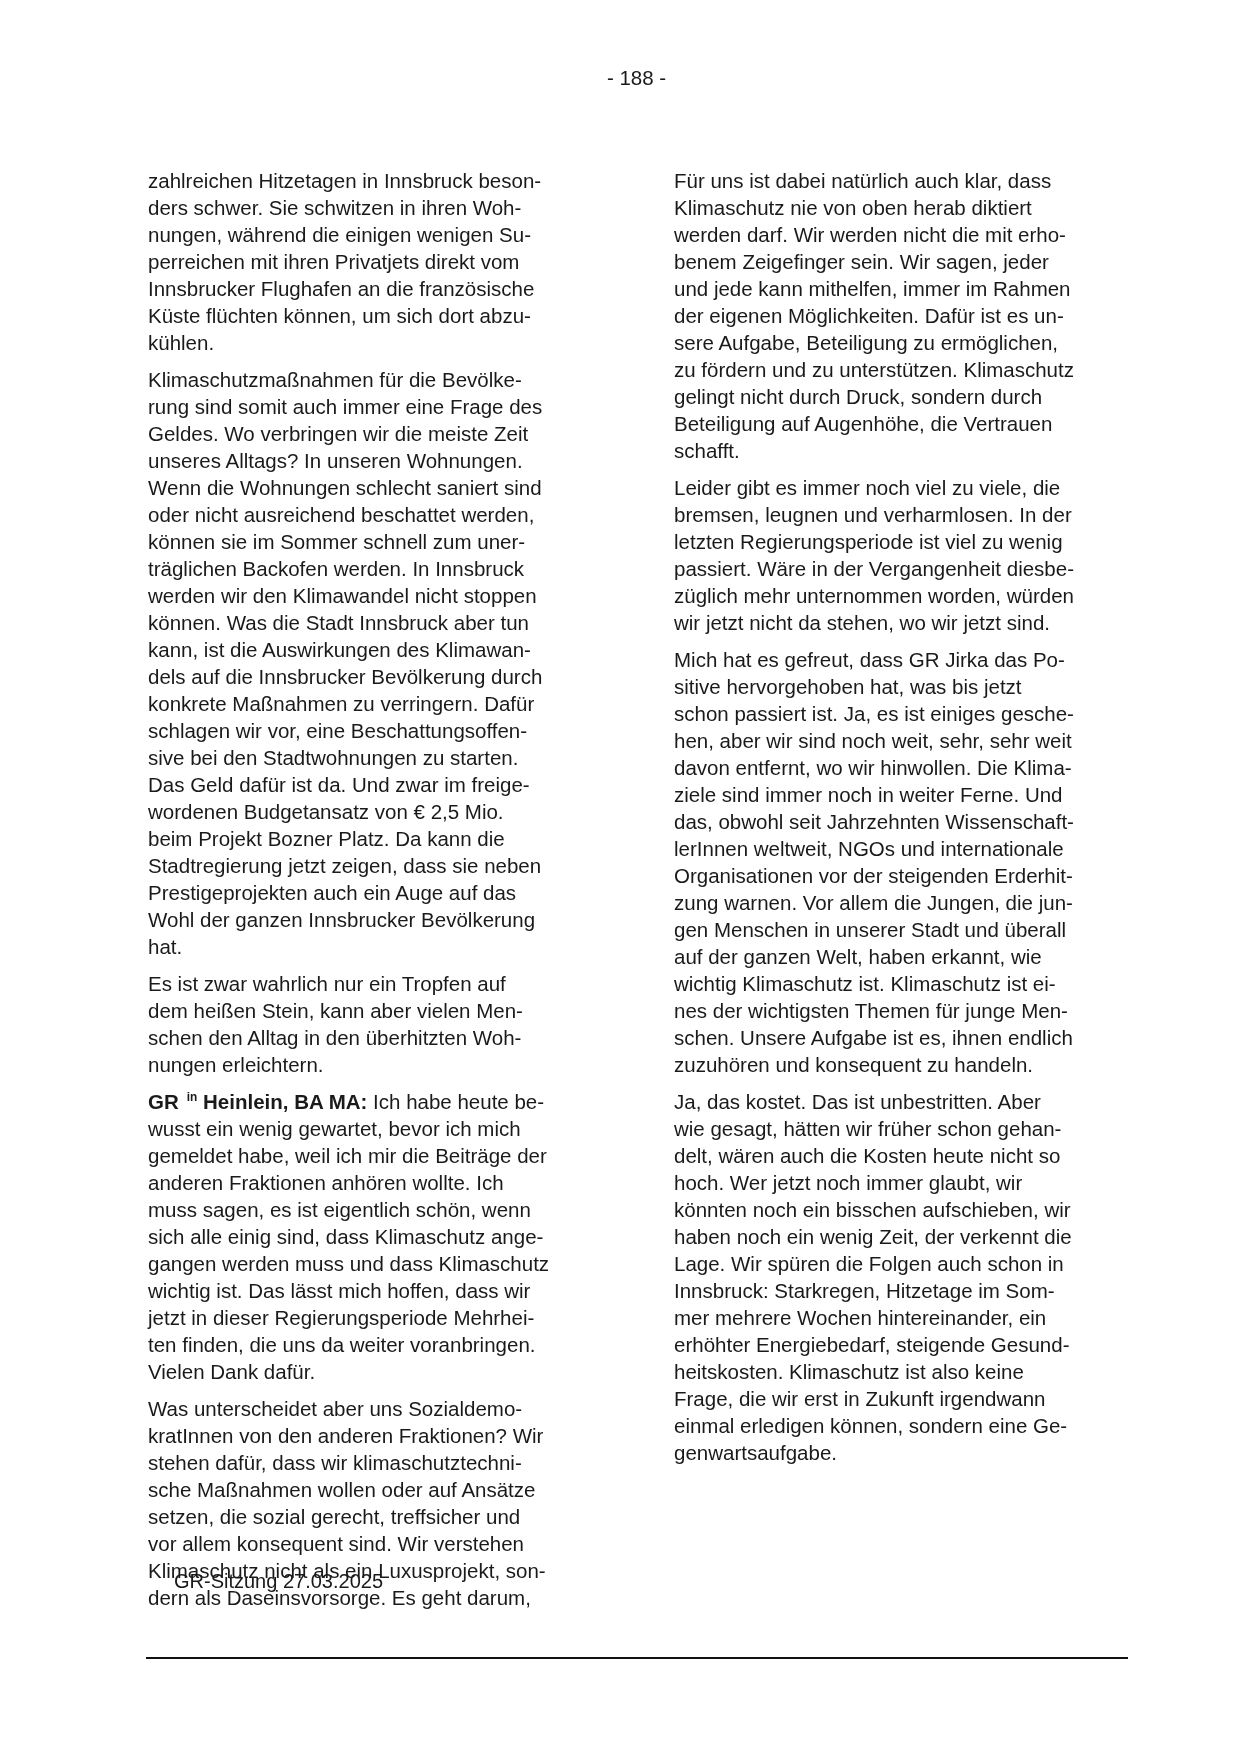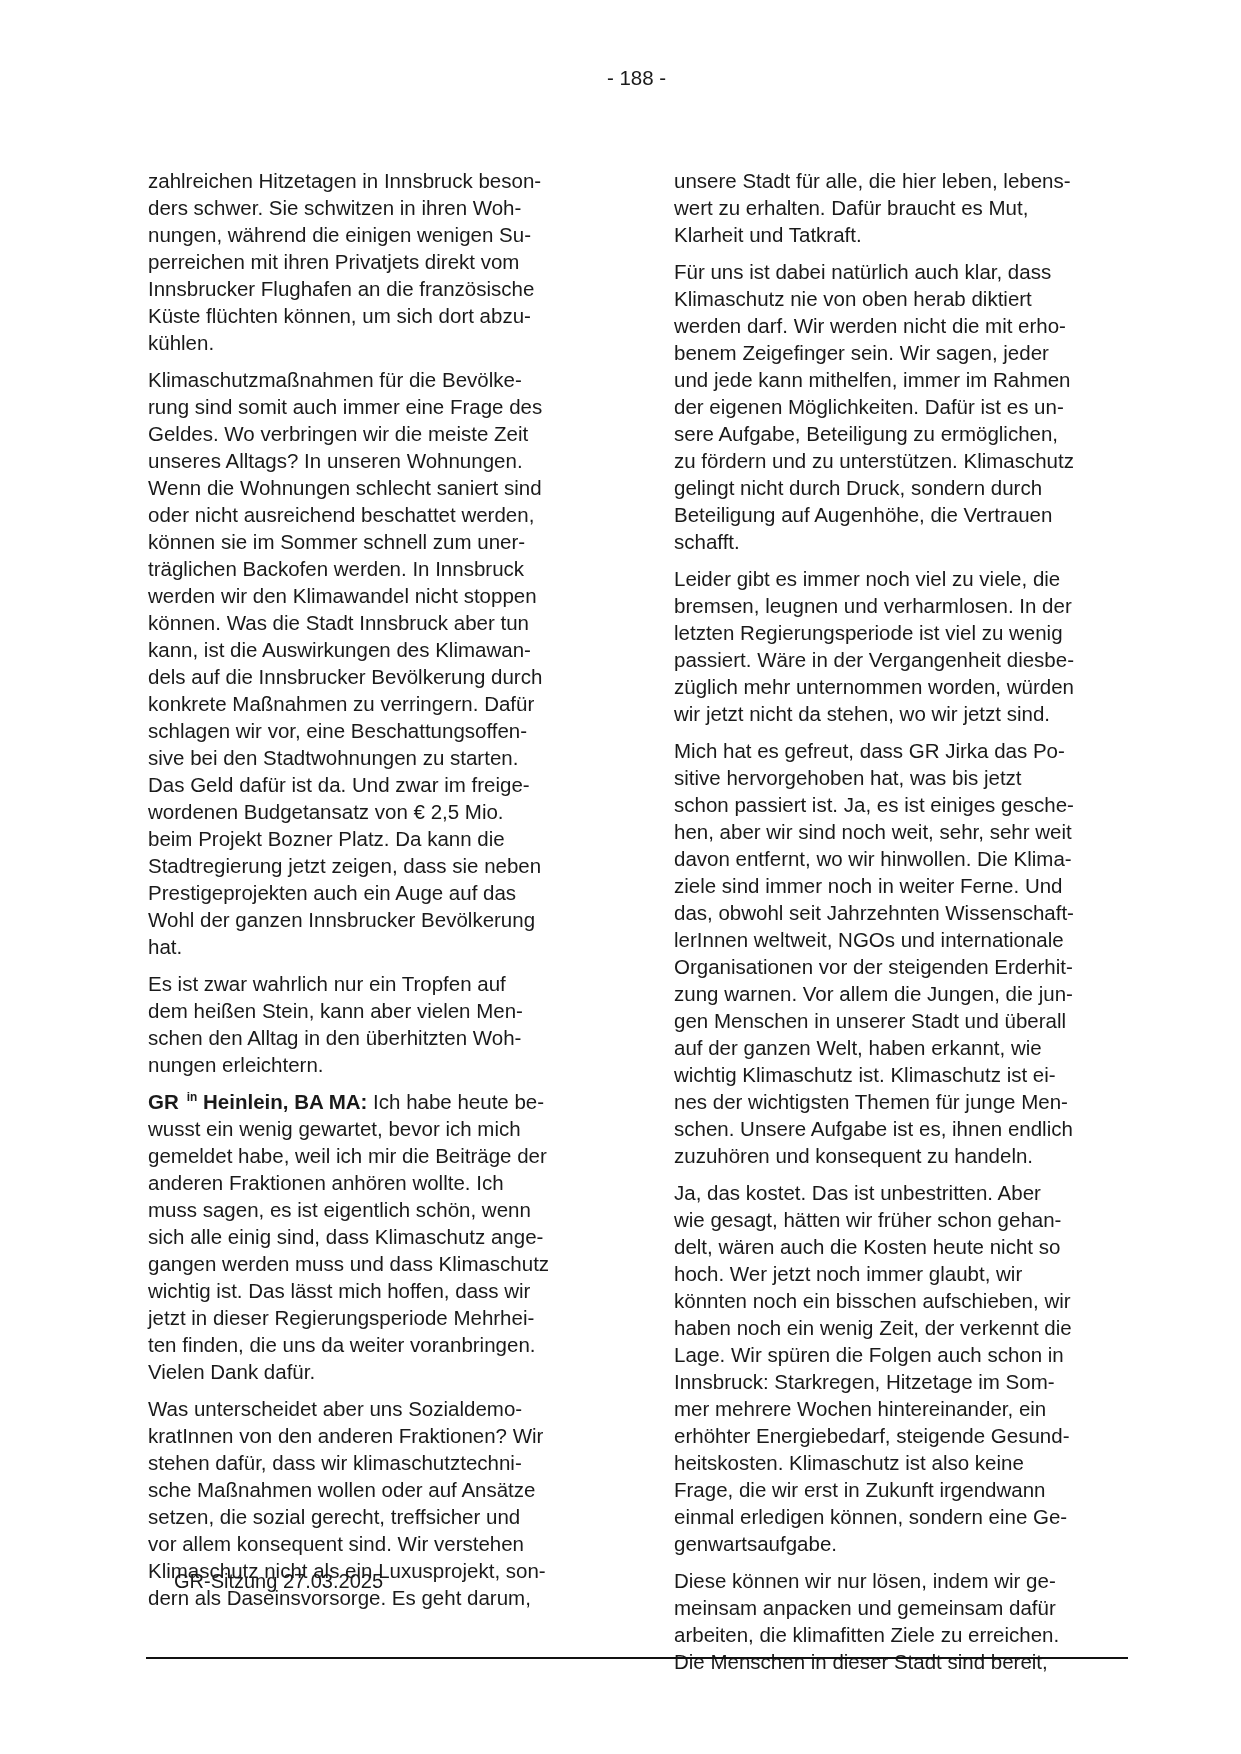--- a/index.html
+++ b/index.html
@@ -125,23 +125,20 @@
     <p>Was unterscheidet aber uns Sozialdemo-
 kratInnen von den anderen Fraktionen? Wir
 stehen dafür, dass wir klimaschutztechni-
 sche Maßnahmen wollen oder auf Ansätze
 setzen, die sozial gerecht, treffsicher und
 vor allem konsequent sind. Wir verstehen
 Klimaschutz nicht als ein Luxusprojekt, son-
 dern als Daseinsvorsorge. Es geht darum,</p>
   </div>
   <div class="col">
-    <p>unsere Stadt für alle, die hier leben, lebens-
-wert zu erhalten. Dafür braucht es Mut,
-Klarheit und Tatkraft.</p>
     <p>Für uns ist dabei natürlich auch klar, dass
 Klimaschutz nie von oben herab diktiert
 werden darf. Wir werden nicht die mit erho-
 benem Zeigefinger sein. Wir sagen, jeder
 und jede kann mithelfen, immer im Rahmen
 der eigenen Möglichkeiten. Dafür ist es un-
 sere Aufgabe, Beteiligung zu ermöglichen,
 zu fördern und zu unterstützen. Klimaschutz
 gelingt nicht durch Druck, sondern durch
 Beteiligung auf Augenhöhe, die Vertrauen
@@ -175,21 +172,17 @@
 könnten noch ein bisschen aufschieben, wir
 haben noch ein wenig Zeit, der verkennt die
 Lage. Wir spüren die Folgen auch schon in
 Innsbruck: Starkregen, Hitzetage im Som-
 mer mehrere Wochen hintereinander, ein
 erhöhter Energiebedarf, steigende Gesund-
 heitskosten. Klimaschutz ist also keine
 Frage, die wir erst in Zukunft irgendwann
 einmal erledigen können, sondern eine Ge-
 genwartsaufgabe.</p>
-    <p>Diese können wir nur lösen, indem wir ge-
-meinsam anpacken und gemeinsam dafür
-arbeiten, die klimafitten Ziele zu erreichen.
-Die Menschen in dieser Stadt sind bereit,</p>
   </div>
 </div>
 
 <div class="footer-divider"></div>
 <div class="footer-text">GR-Sitzung 27.03.2025</div>
 
 </body></html>

